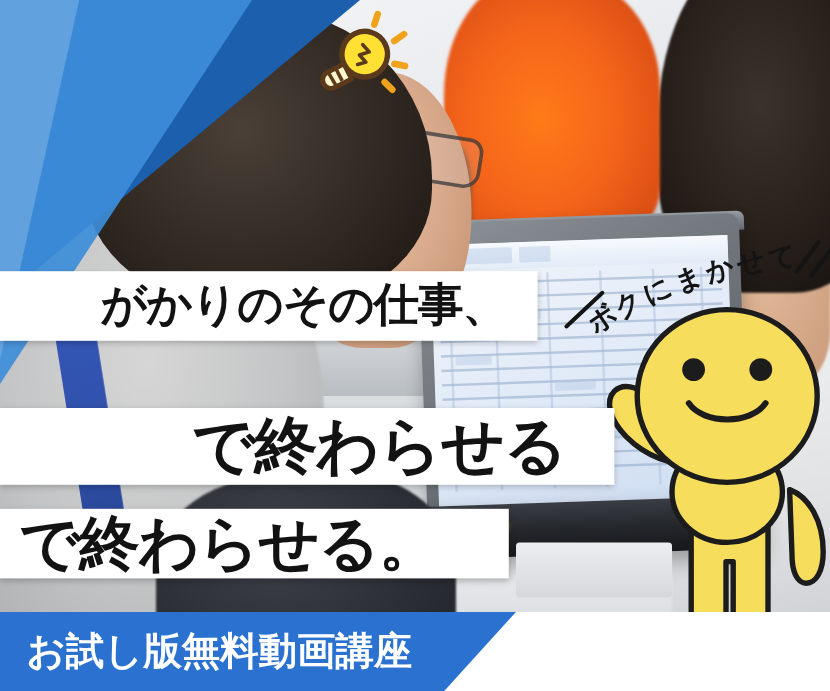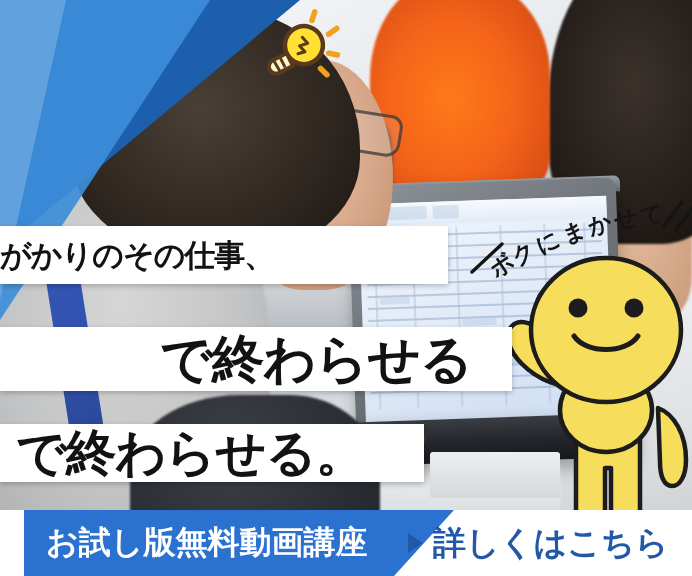--- a/index.html
+++ b/index.html
@@ -223,31 +223,31 @@
   }
 
   
   .band{
     position:absolute;
     background:#ffffff;
     box-shadow:0 2px 5px rgba(0,0,0,.22);
     display:flex;align-items:center;
   }
   .band1{left:0;top:226px;width:448px;height:58px;}
-  .band2{left:0;top:327px;width:512px;height:64px;}
+  .band2{left:0;top:340px;width:512px;height:64px;}
   .band3{left:0;top:424px;width:424px;height:58px;}
 
   .hl{
     font-family:"Liberation Sans","DejaVu Sans",sans-serif;
     font-weight:700;
     color:#121212;
     white-space:nowrap;
     line-height:1;
   }
-  .hl-sm{font-size:31px;letter-spacing:-1px;}
+  .hl-sm{font-size:38px;letter-spacing:-1px;padding-left:84px;}
   .hl-md{font-size:52px;letter-spacing:-1px;padding-left:160px;}
   .hl-lg{font-size:50px;letter-spacing:-1px;padding-left:16px;}
 
   
   .num{
     position:absolute;
     font-family:"Liberation Sans","DejaVu Sans",sans-serif;
     font-weight:700;
     line-height:1;
     white-space:nowrap;
@@ -265,21 +265,21 @@
   .cta{
     position:absolute;left:0;bottom:0;width:692px;height:66px;
     background:#ffffff;
     display:flex;align-items:stretch;
   }
   .cta-blue{
     position:relative;
     width:430px;height:66px;
     background:#2b72d0;
     clip-path:polygon(0 0, 430px 0, 370px 66px, 0 66px);
-    display:flex;align-items:center;margin-left:24px;
+    display:flex;align-items:center;
   }
   .cta-blue-label{
     font-family:"Liberation Sans","DejaVu Sans",sans-serif;
     font-weight:700;font-size:32px;color:#ffffff;
     padding-left:22px;letter-spacing:0px;white-space:nowrap;
   }
   .cta-link{
     position:absolute;left:408px;top:0;height:66px;
     display:flex;align-items:center;gap:10px;
   }
@@ -450,19 +450,15 @@
   </div>
 
   <div class="band band3">
     <div class="hl hl-lg">で終わらせる。</div>
   </div>
 
   <div class="cta">
     <div class="cta-blue">
       <div class="cta-blue-label">お試し版無料動画講座</div>
     </div>
-    <div class="cta-link">
-      <div class="cta-arrow"></div>
-      <div class="cta-link-label">詳しくはこちら</div>
-    </div>
   </div>
 
 </div>
 
 </body></html>

